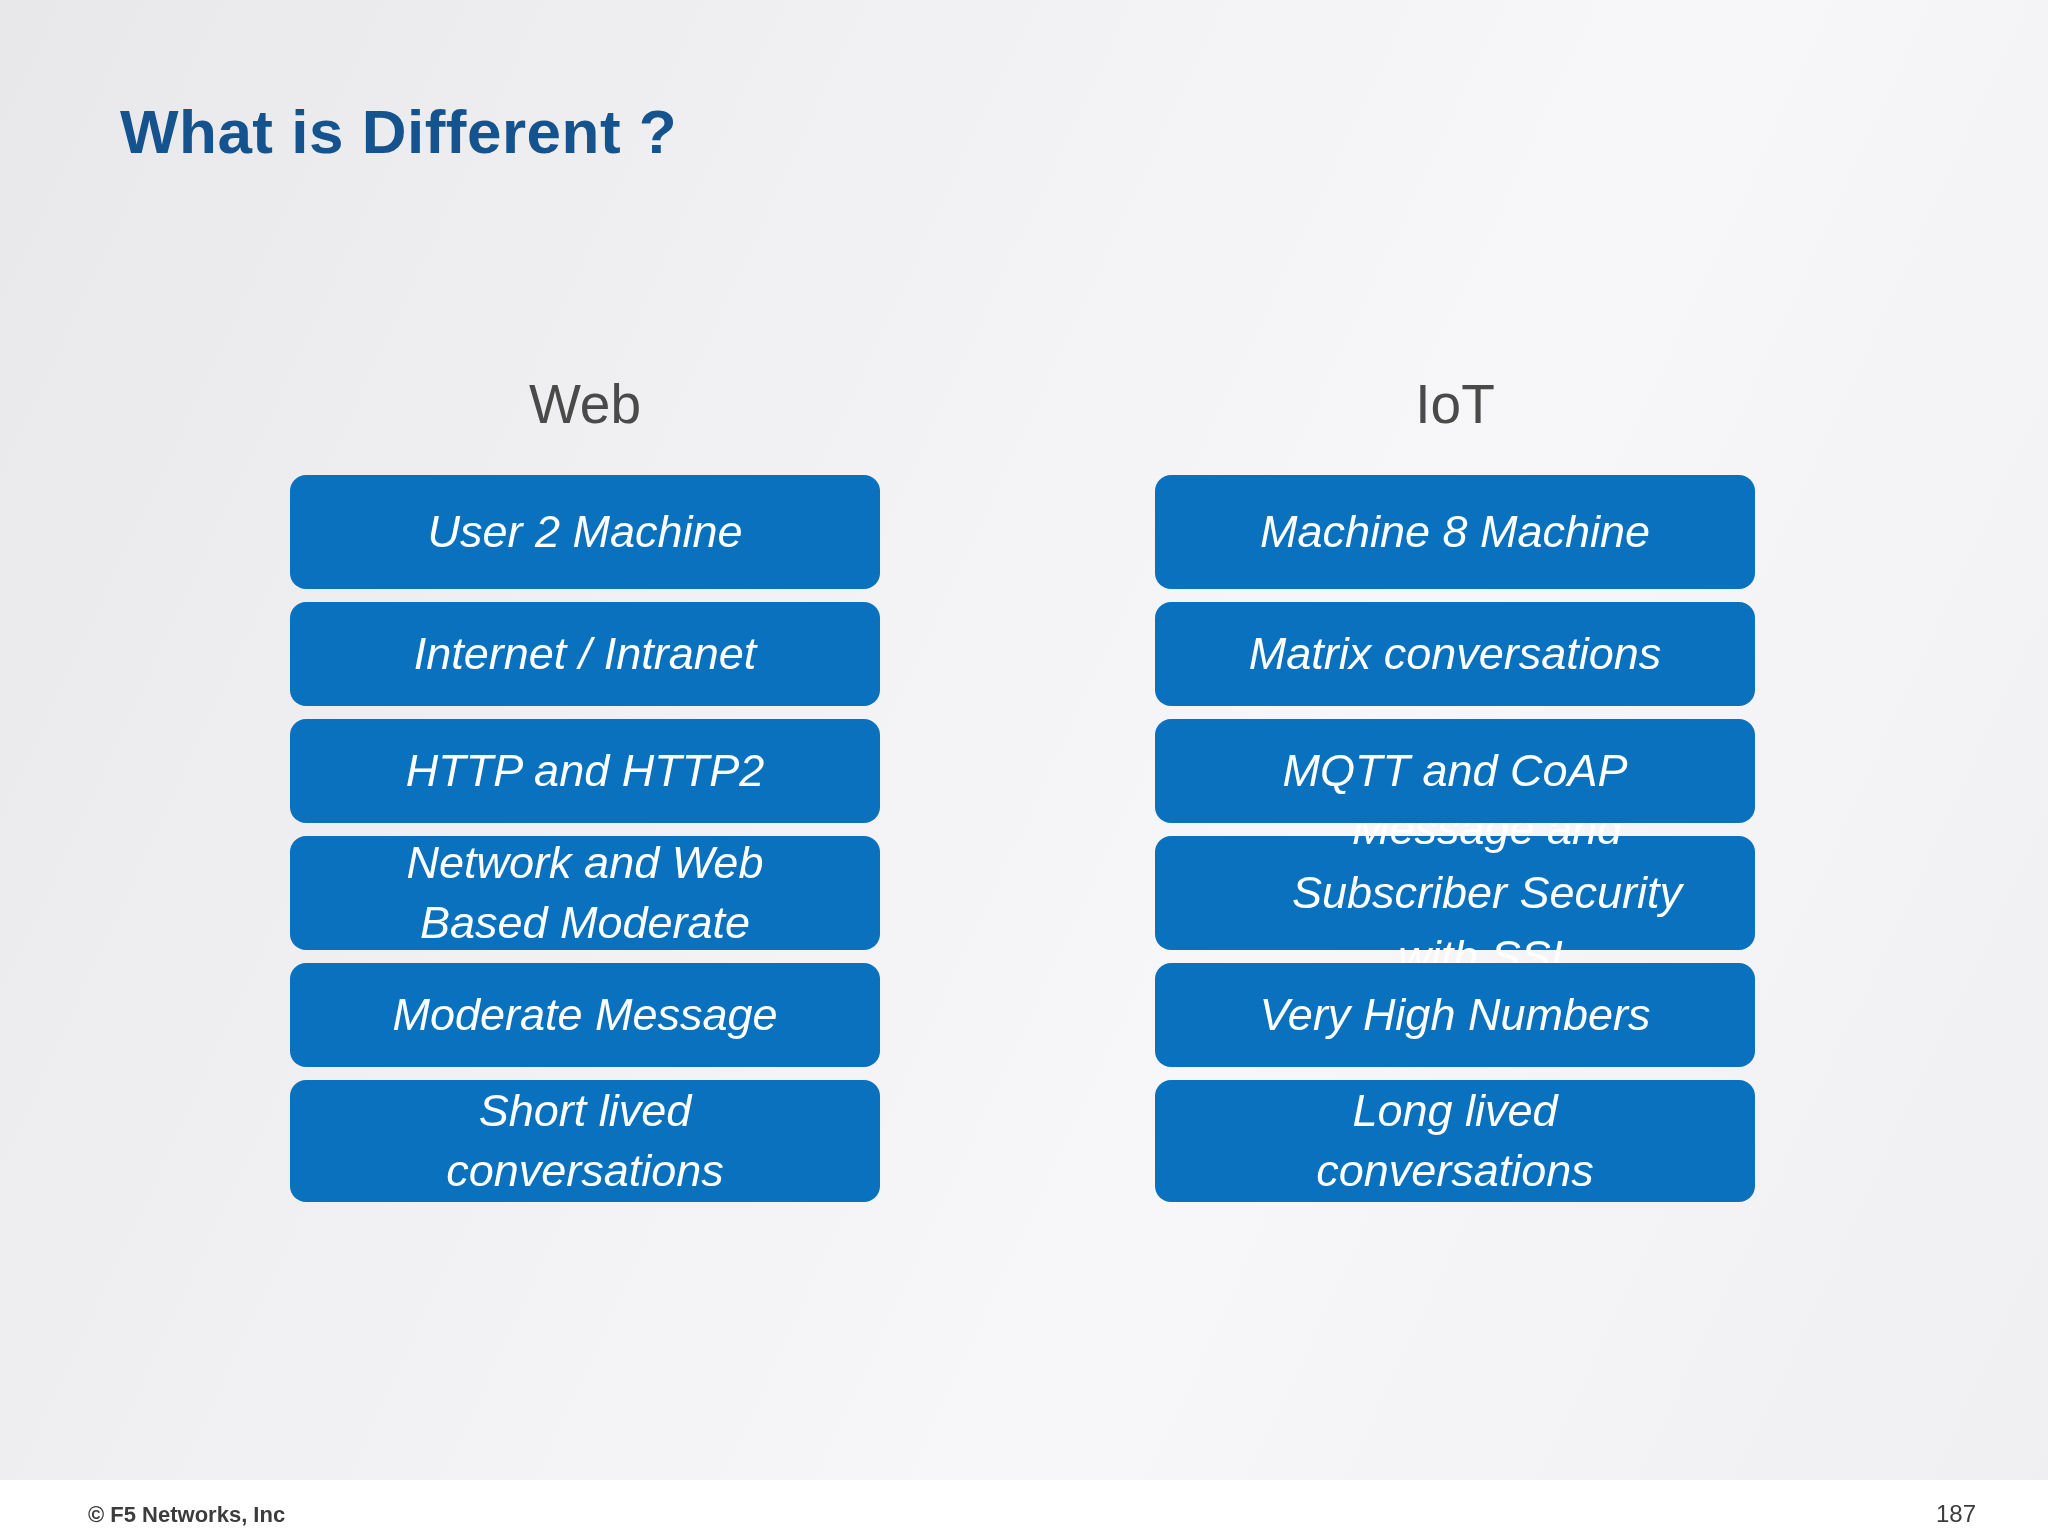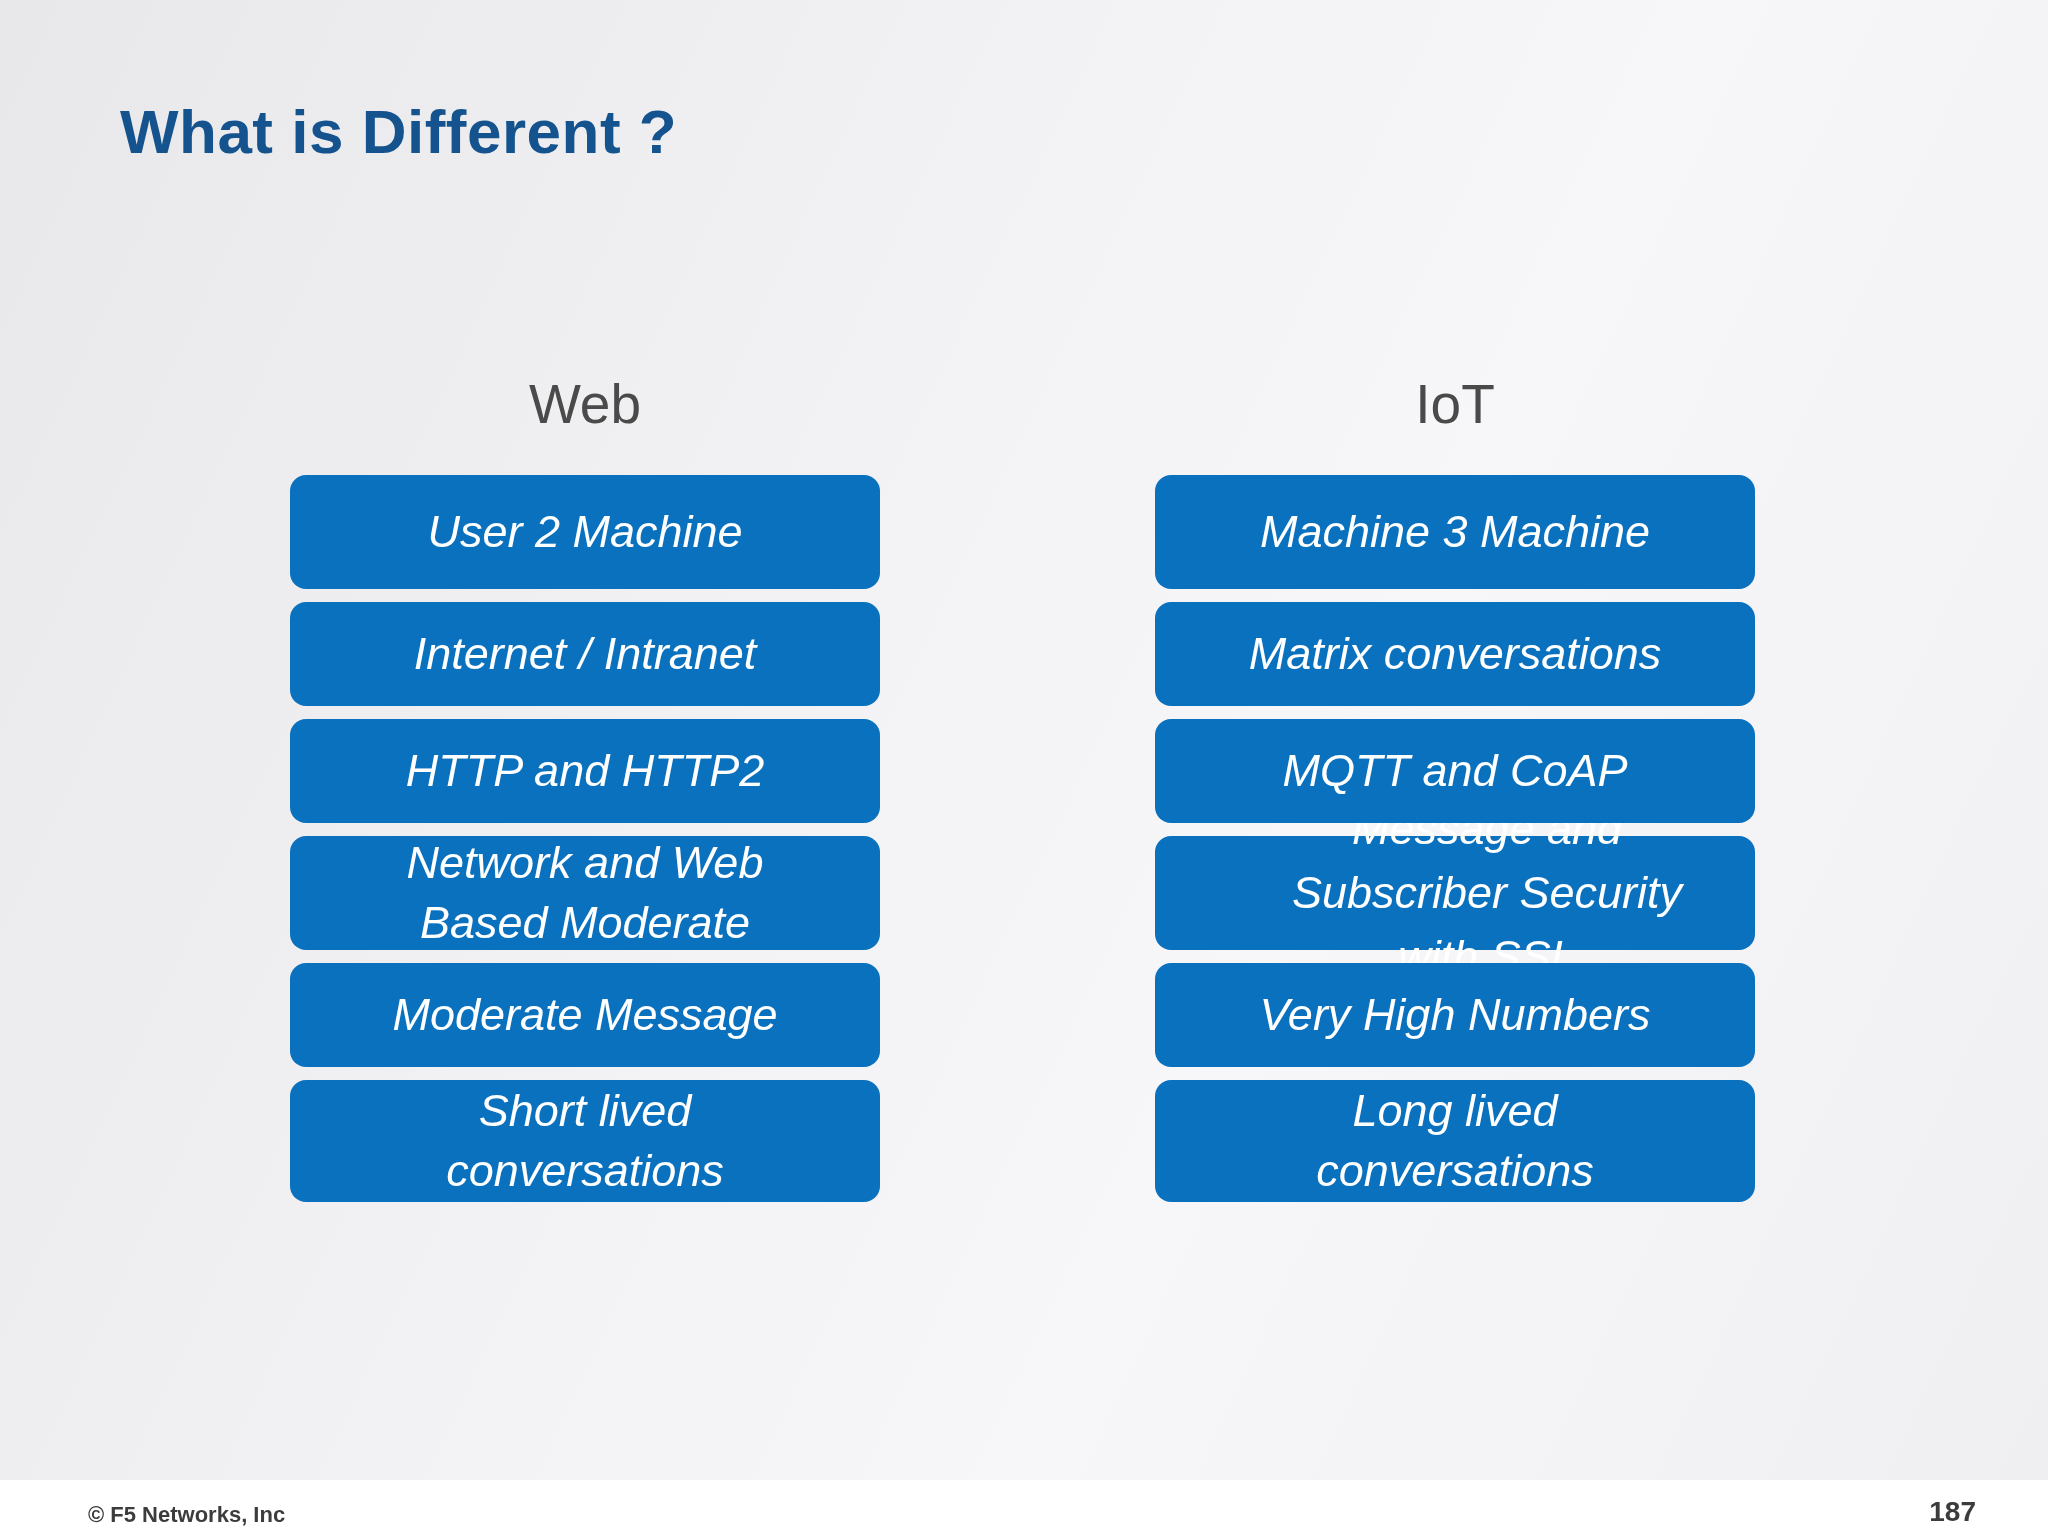--- a/index.html
+++ b/index.html
@@ -126,22 +126,22 @@
     font-size: 22px;
     font-weight: bold;
     color: #3C3C3C;
     white-space: nowrap;
     z-index: 9;
   }
   #footer-pagenum {
     position: absolute;
     right: 72px;
     bottom: 8px;
-    font-size: 28px;
-    font-weight: bold;
+    font-size: 24px;
+    font-weight: normal;
     color: #3C3C3C;
     white-space: nowrap;
     z-index: 9;
     margin-left: 41px;
   }
 </style>
 </head>
 <body>
 
 <div id="slide">
@@ -180,21 +180,21 @@
     <div class="chip h-122">
       <span class="chip-text">Short lived
 conversations</span>
     </div>
 
   </div>
 
   <div class="column" id="col-iot">
 
     <div class="chip h-114 above-stack">
-      <span class="chip-text">Machine 3 Machine</span>
+      <span class="chip-text">Machine 8 Machine</span>
     </div>
 
     <div class="chip h-104 above-stack">
       <span class="chip-text">Matrix conversations</span>
     </div>
 
     <div class="chip h-104 above-stack">
       <span class="chip-text">MQTT and CoAP</span>
     </div>
 

